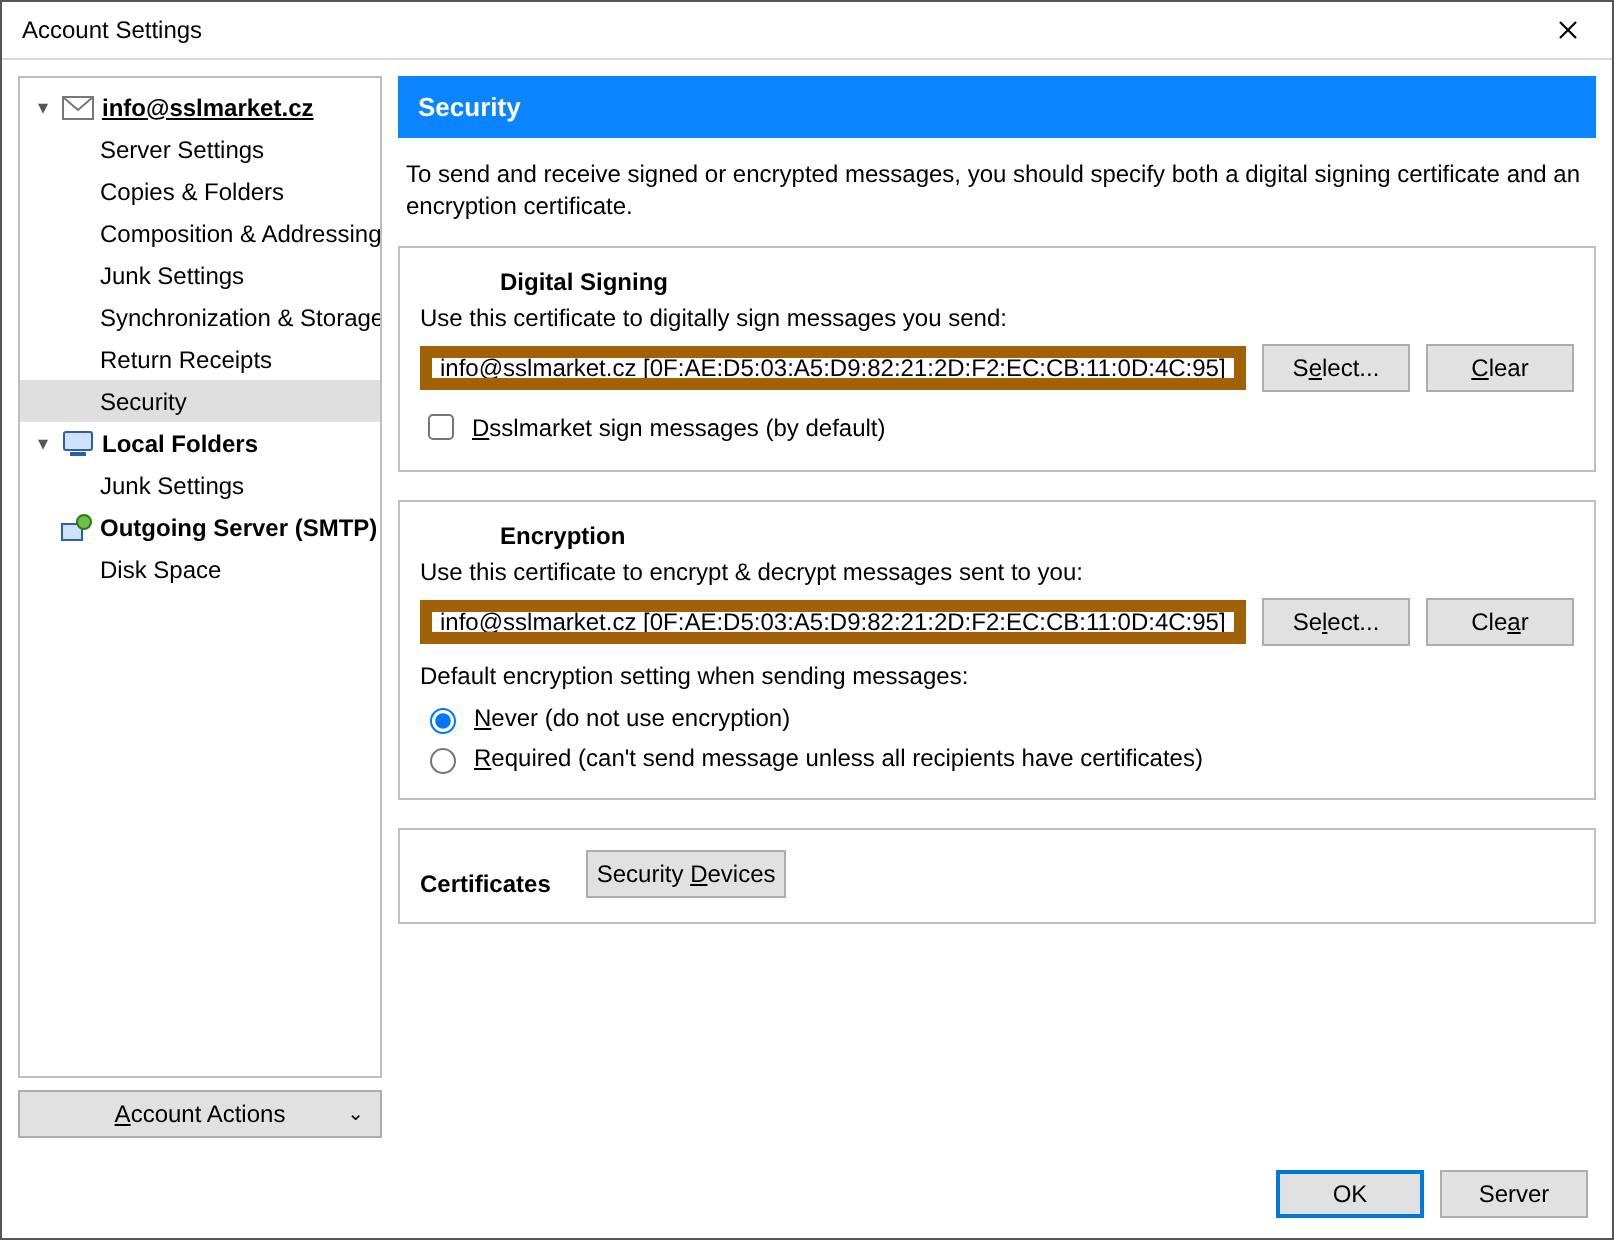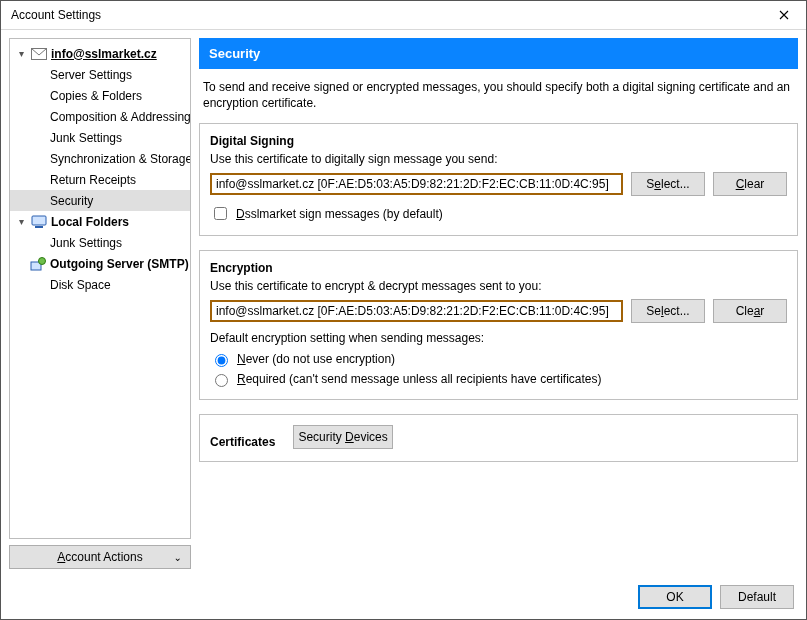--- a/index.html
+++ b/index.html
@@ -104,29 +104,30 @@
   }
   .groupbox {
     border: 1px solid #c0c0c0;
     margin: 0 0 14px 0;
     padding: 10px 10px 12px 10px;
     position: relative;
   }
   .group-title {
     font-weight: 600;
     margin-bottom: 4px;
+    margin-left: 40px;
   }
   .group-desc { margin-bottom: 6px; }
   .cert-row {
     display:flex; gap:8px; align-items:center; margin-bottom:8px;
   }
   .cert-input {
     flex:1;
     height:22px;
-    border:2px solid #a16207;
+    border:6px solid #a16207;
     padding:0 4px;
     background:#fff;
     font-family: inherit;
     font-size:12px;
   }
   .btn {
     height:24px;
     min-width:74px;
     border:1px solid #adadad;
     background:#e1e1e1;
@@ -238,21 +239,21 @@
 
     <div class="main">
       <div class="header-bar">
         <span>Security</span>
       </div>
 
       <div class="intro">To send and receive signed or encrypted messages, you should specify both a digital signing certificate and an encryption certificate.</div>
 
       <div class="groupbox">
         <div class="group-title">Digital Signing</div>
-        <div class="group-desc">Use this certificate to digitally sign message you send:</div>
+        <div class="group-desc">Use this certificate to digitally sign messages you send:</div>
         <div class="cert-row">
           <input class="cert-input" type="text" readonly="" value="info@sslmarket.cz [0F:AE:D5:03:A5:D9:82:21:2D:F2:EC:CB:11:0D:4C:95]" style="">
           <button class="btn">S<u class="access">e</u>lect...</button>
           <button class="btn"><u class="access">C</u>lear</button>
         </div>
         <label class="check-row">
           <input type="checkbox" class="chk" style="">
           <span><u class="access">D</u><span>sslmarket sign messages (by default)</span></span>
         </label>
       </div>
@@ -281,16 +282,16 @@
           <span class="label">Certificates</span>
           <button class="btn" style="min-width:auto;"><span>Security </span><u class="access">D</u><span>evices</span></button>
         </div>
       </div>
 
     </div>
   </div>
 
   <div class="footer">
     <button class="btn primary" style="min-width:74px;">OK</button>
-    <button class="btn" style="min-width:74px;">Default</button>
+    <button class="btn" style="min-width:74px;">Server</button>
   </div>
 
 </div>
 
 </body></html>

